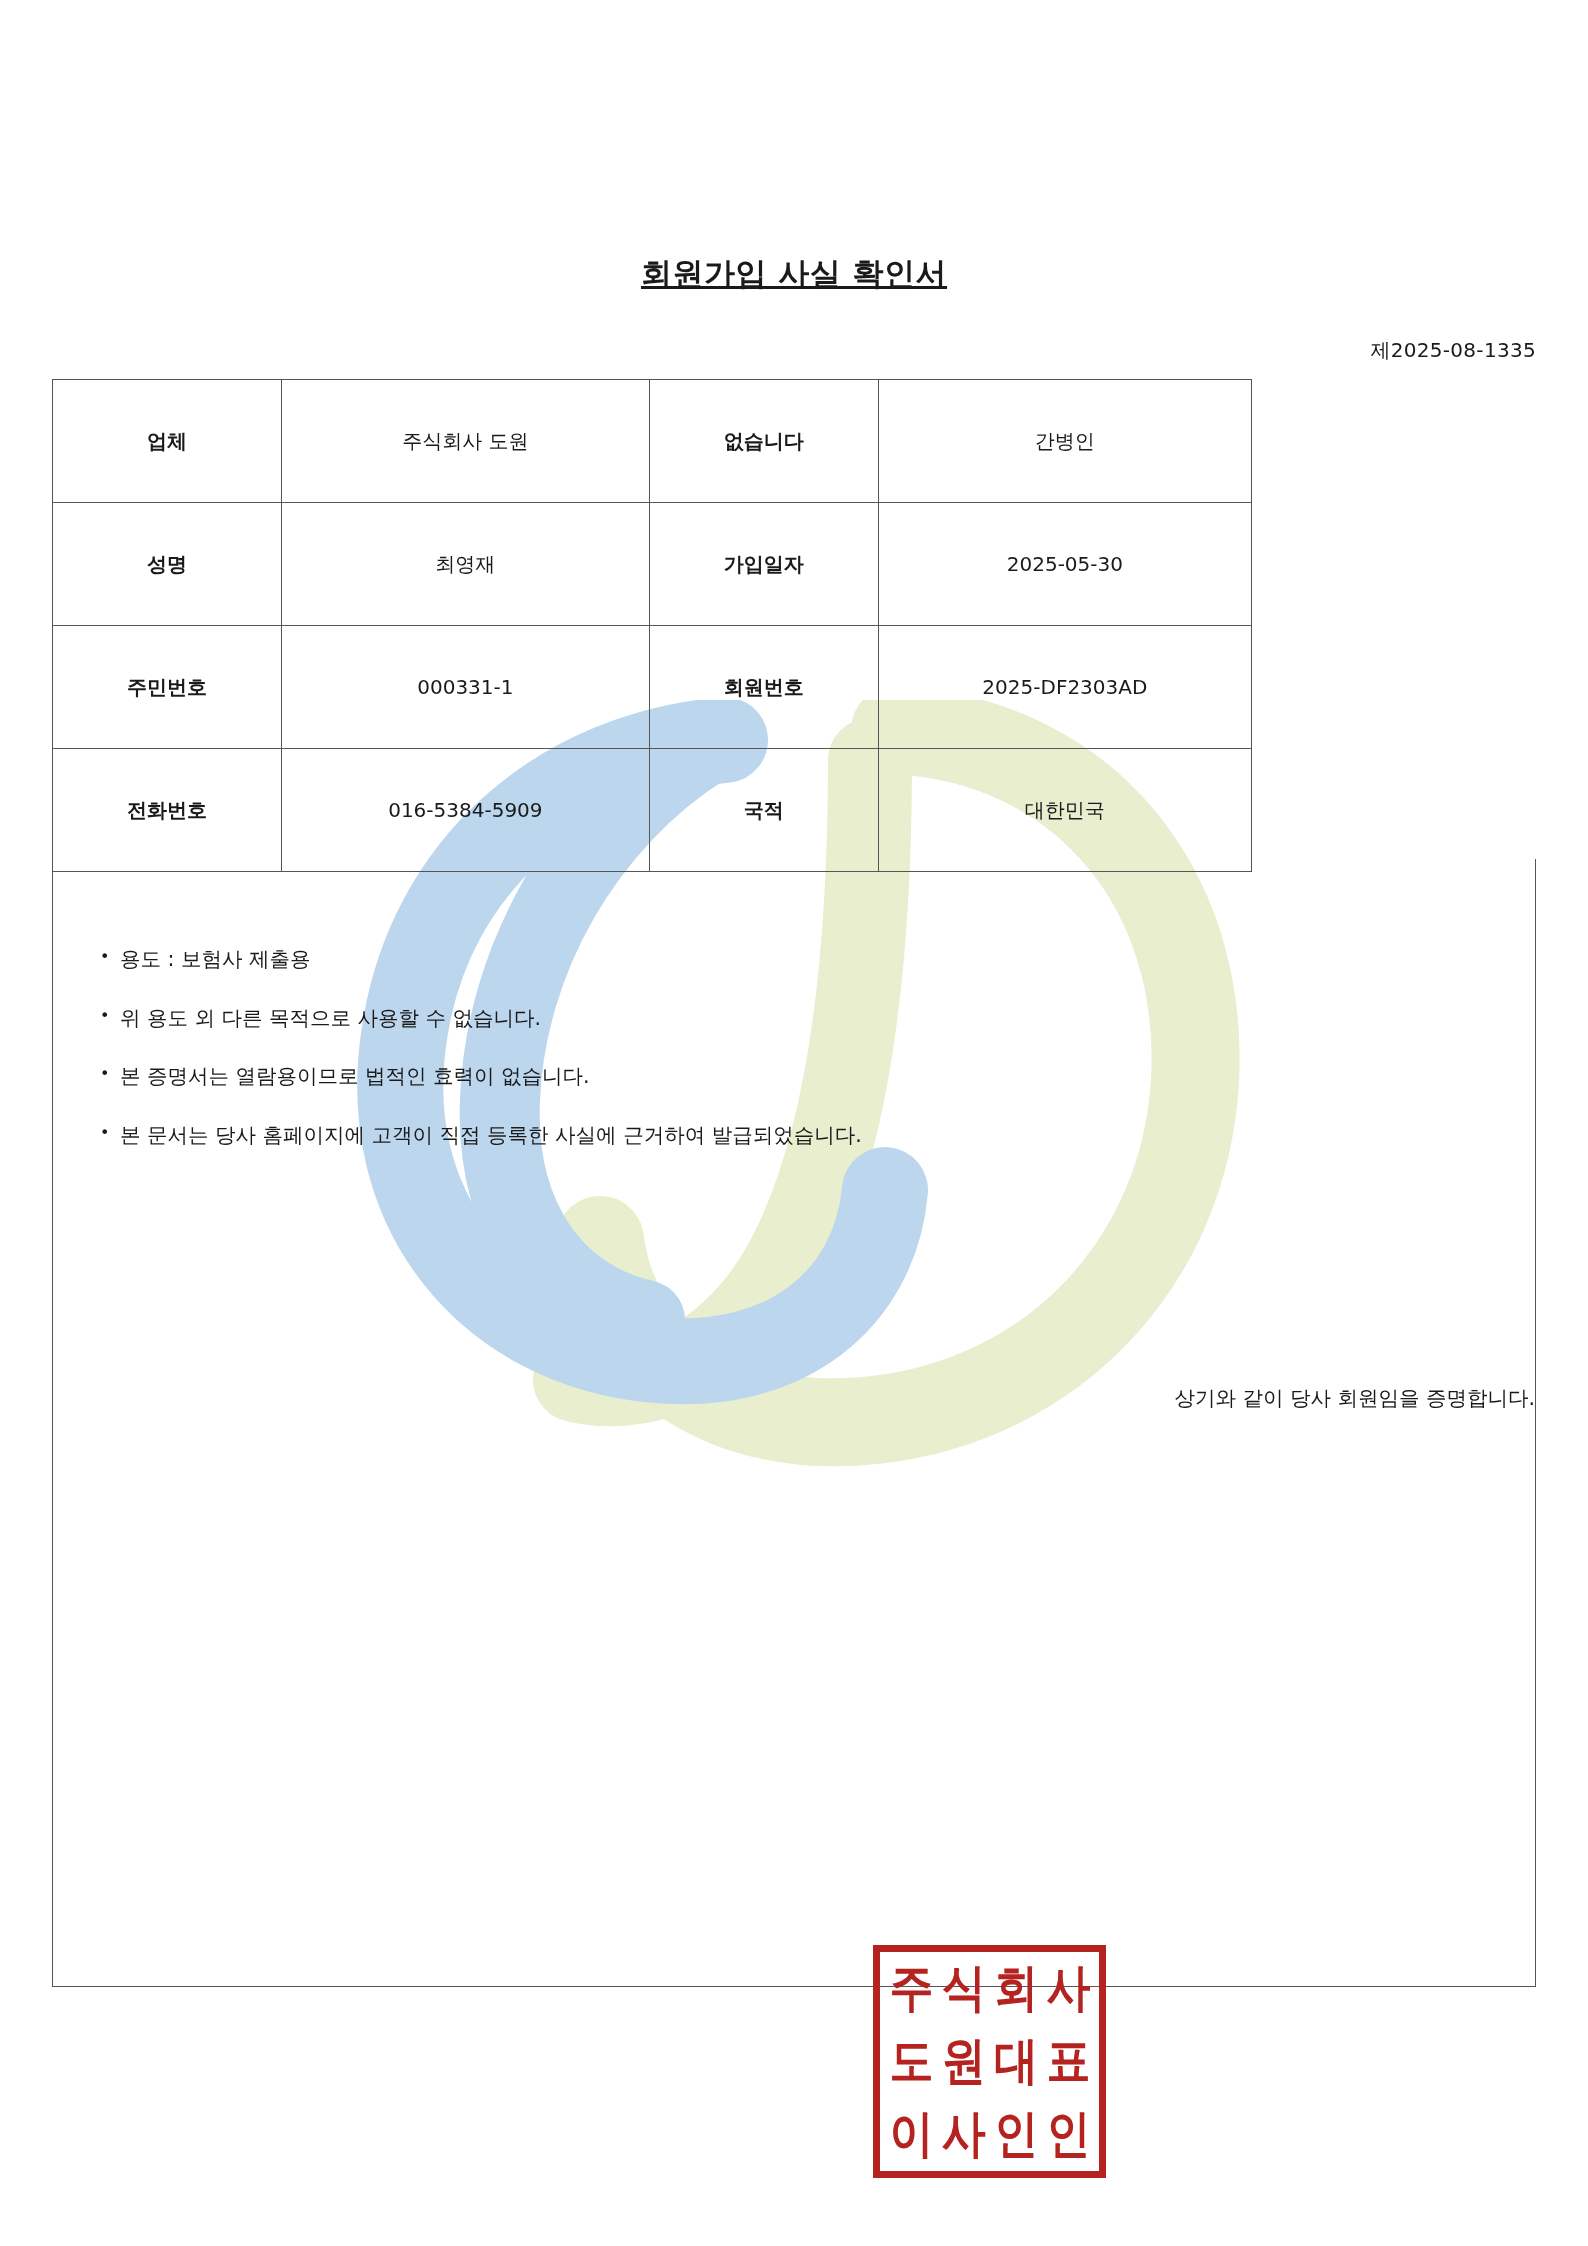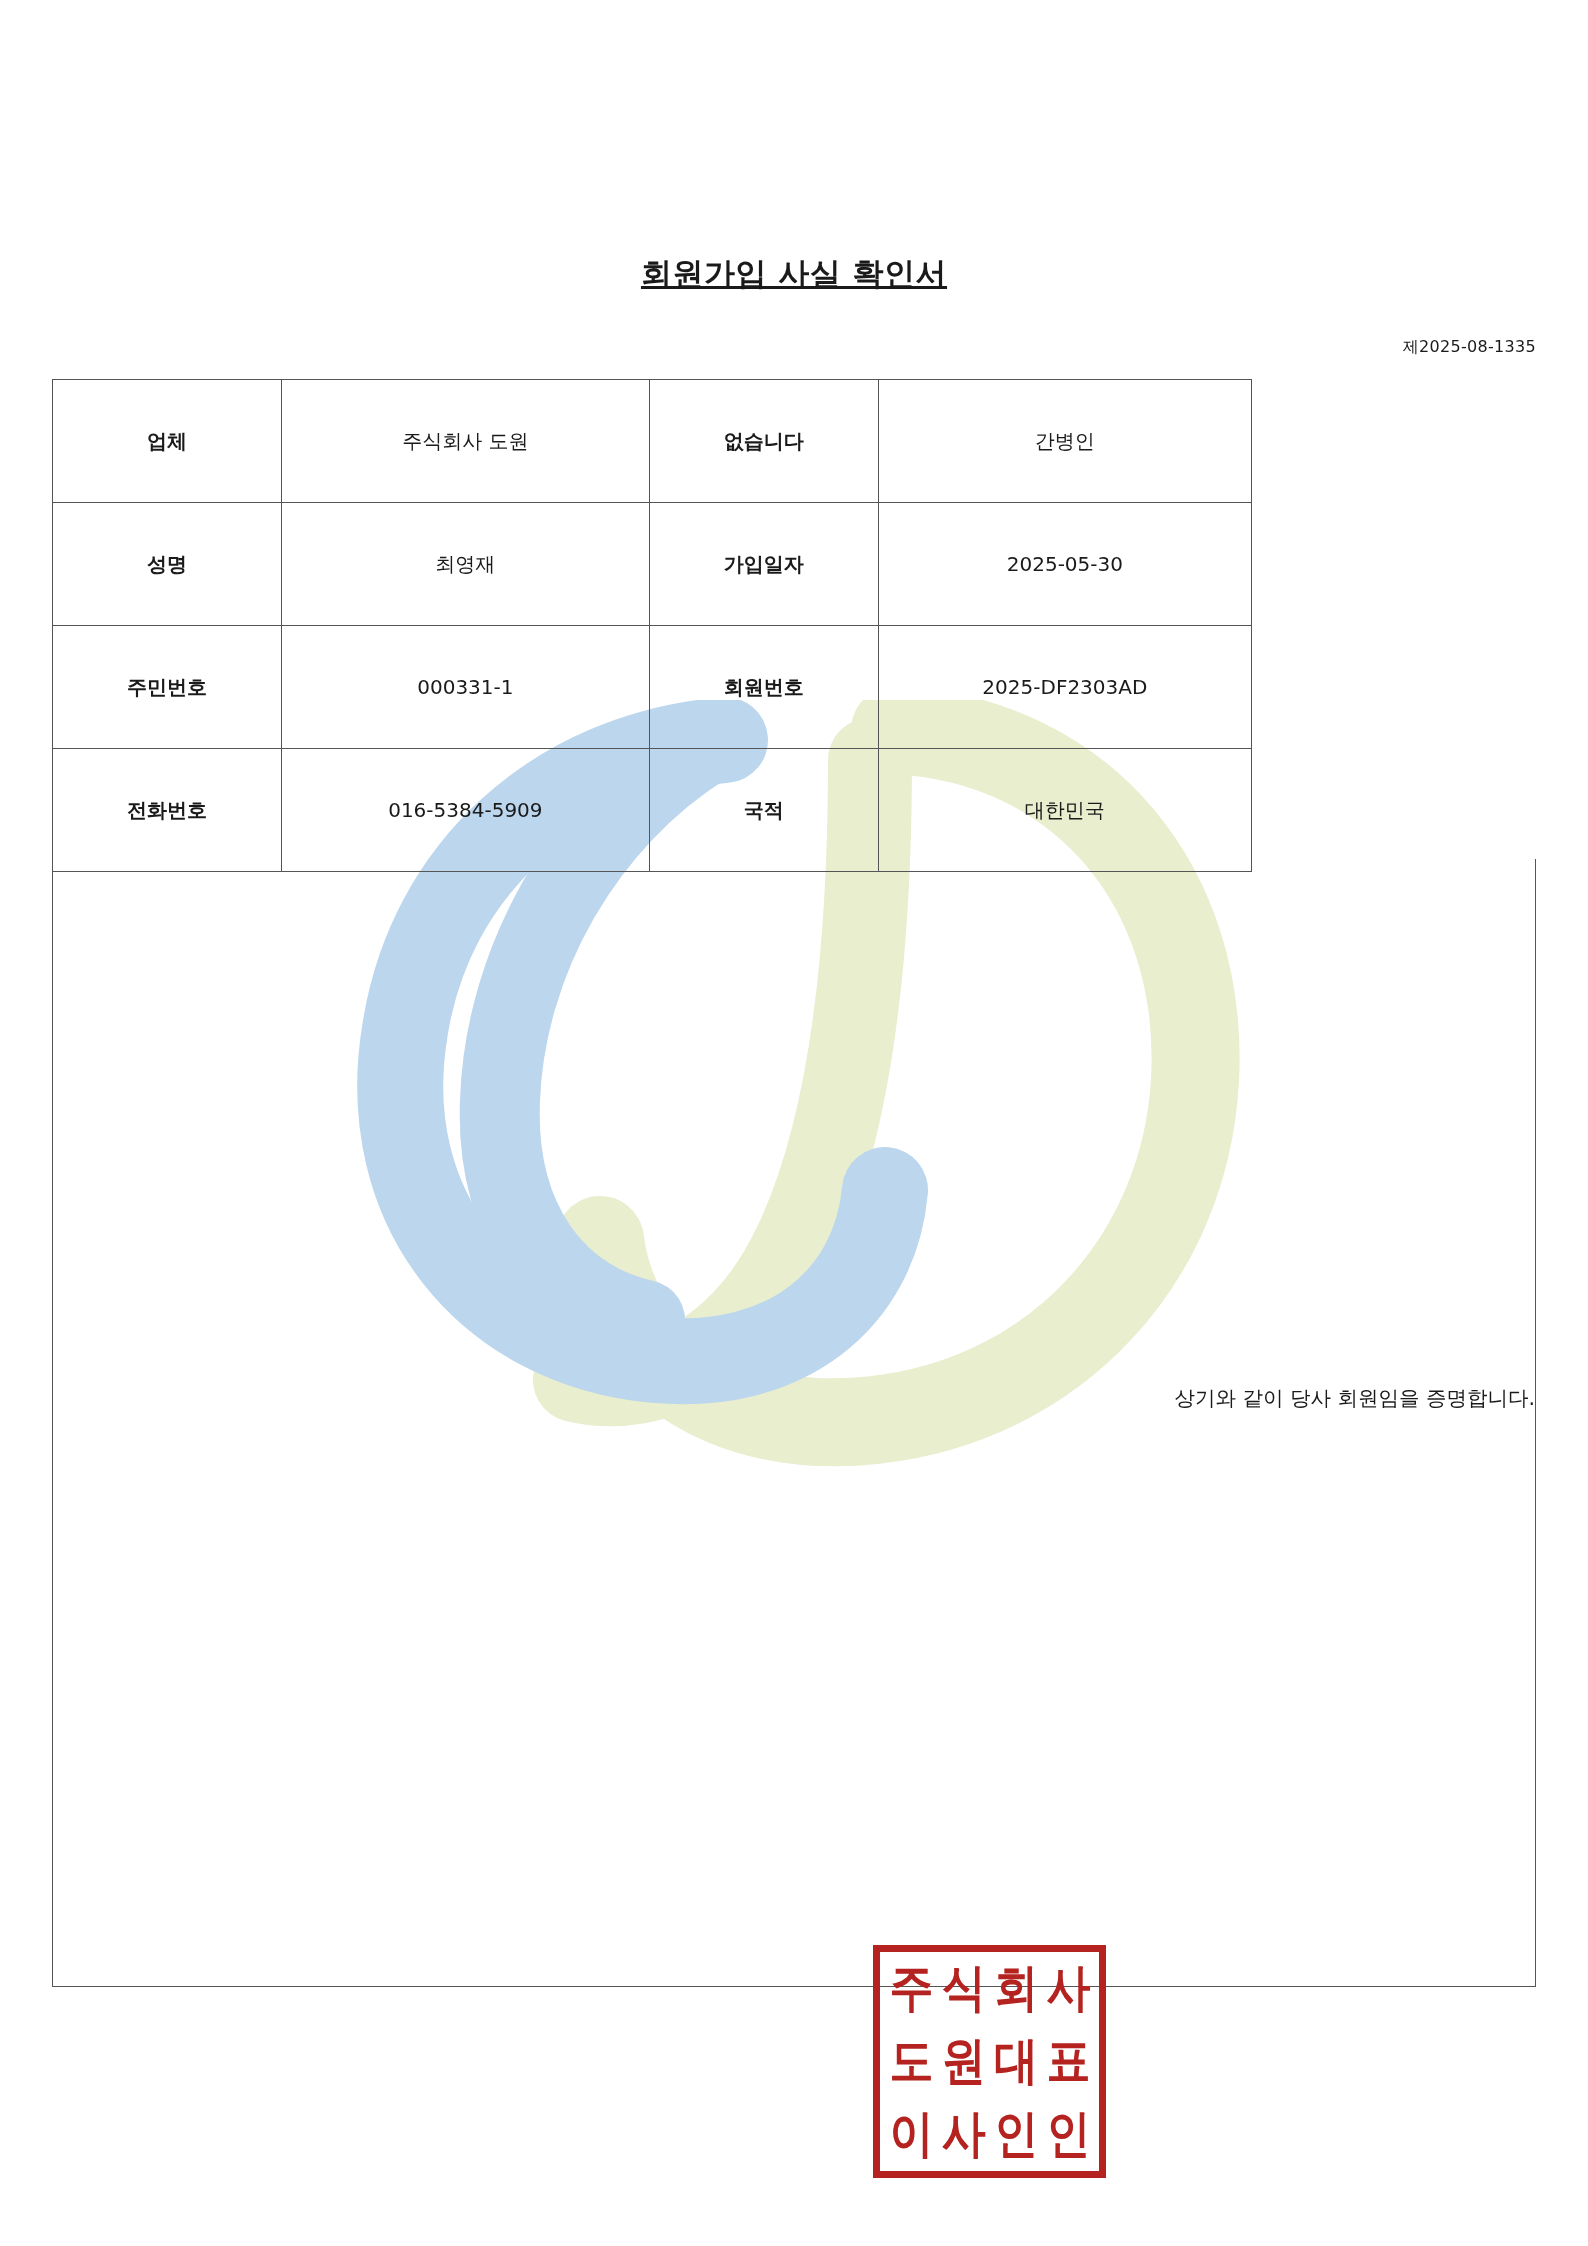--- a/index.html
+++ b/index.html
@@ -45,21 +45,21 @@
     font-weight: bold;
     letter-spacing: 0.5px;
     z-index: 2;
     text-decoration: underline;
   }
 
   .doc-number {
     position: absolute;
     top: 337px;
     right: 52px;
-    font-size: 16px;
+    font-size: 20px;
     letter-spacing: 0.3px;
     z-index: 2;
   }
 
   
   .info-table {
     position: absolute;
     left: 52px;
     top: 379px;
     width: 1200px;
@@ -218,20 +218,26 @@
         <td class="label">전화번호</td>
         <td class="value">016-5384-5909</td>
         <td class="label">국적</td>
         <td class="value">대한민국</td>
       </tr>
     </tbody>
   </table>
 
   <div class="body-box">
 
+    <ul class="notes">
+      <li>용도 : 보험사 제출용</li>
+      <li>위 용도 외 다른 목적으로 사용할 수 없습니다.</li>
+      <li>본 증명서는 열람용이므로 법적인 효력이 없습니다.</li>
+      <li>본 문서는 당사 홈페이지에 고객이 직접 등록한 사실에 근거하여 발급되었습니다.</li>
+    </ul>
 
     <div class="certify">
       <div>상기와 같이 당사 회원임을 증명합니다.</div>
     </div>
 
 
     <div class="seal">
       <div class="seal-row">
         <span>주</span>
         <span>식</span>

